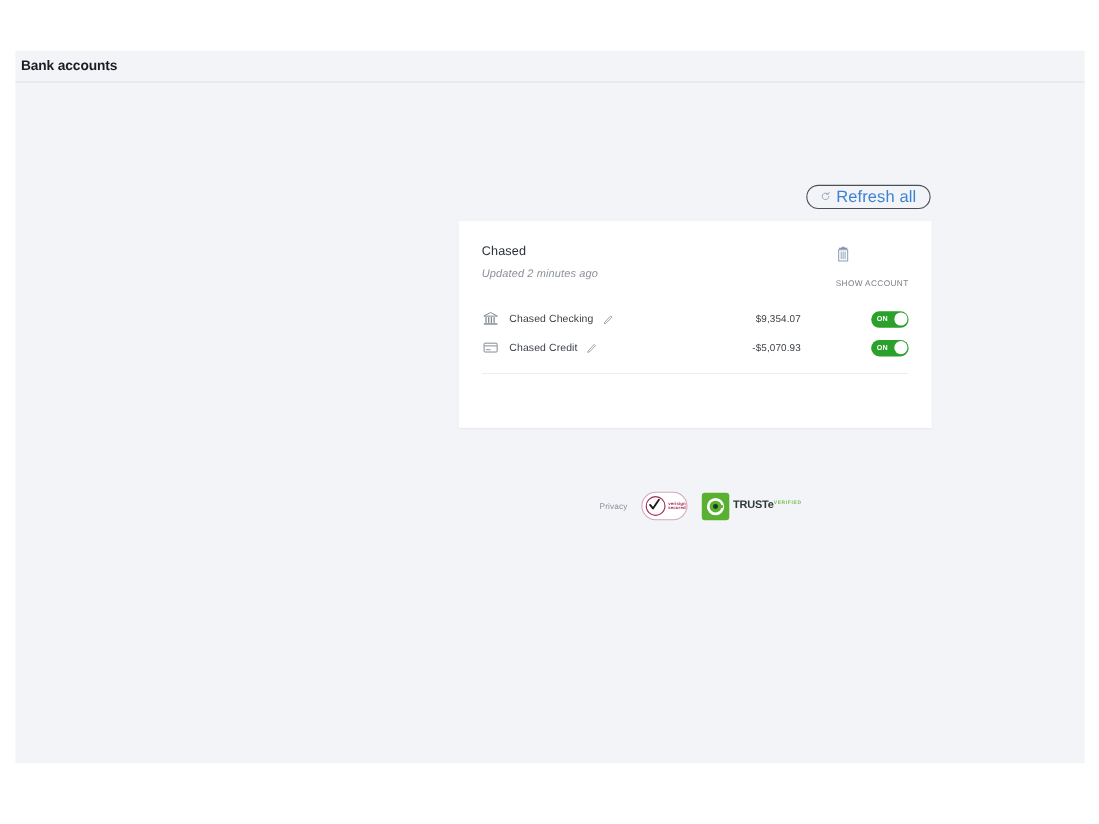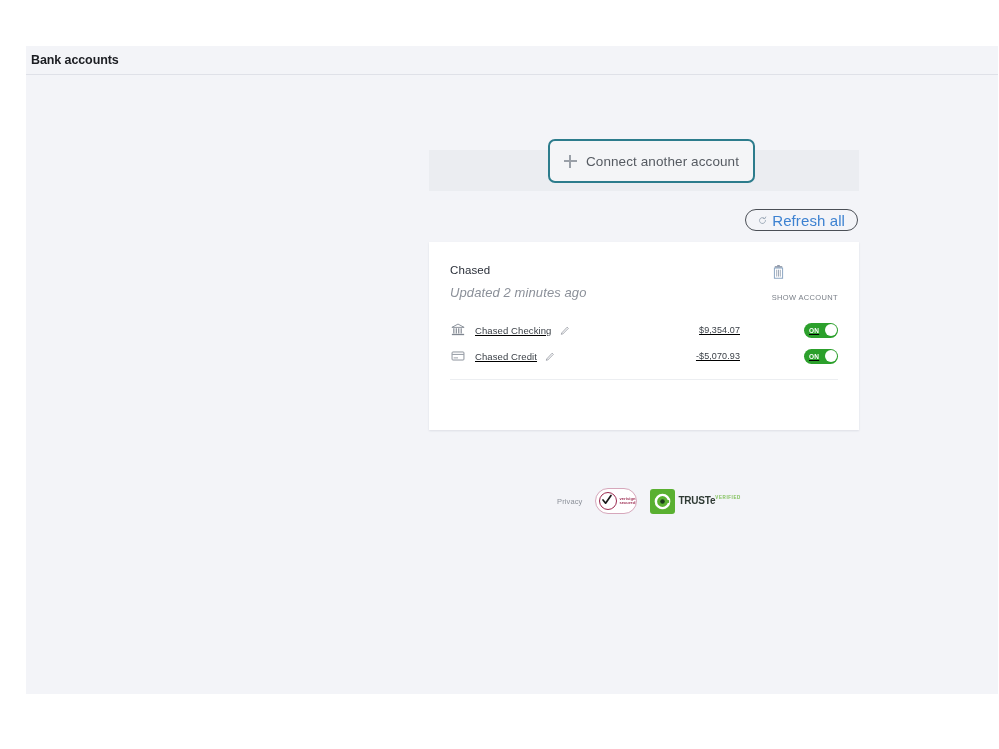--- a/index.html
+++ b/index.html
@@ -9,21 +9,21 @@
   }
   body {
     width: 999px;
     height: 749px;
     font-family: "Liberation Sans", sans-serif;
     overflow: hidden;
     position: relative;
   }
   .app-canvas {
     position: absolute;
-    left: 26px;
+    left: 14px;
     top: 46px;
     width: 972px;
     height: 648px;
     background: #f3f4f8;
   }
   
   .page-header {
     height: 29px;
     border-bottom: 1px solid #dfe1e8;
     box-sizing: border-box;
@@ -124,21 +124,21 @@
     display: flex;
     justify-content: space-between;
     align-items: flex-start;
   }
   .bank-name {
     font-size: 11.5px;
     color: #2a2f39;
     letter-spacing: 0.1px;
   }
   .bank-updated {
-    font-size: 13px;
+    font-size: 10px;
     color: #8b9099;
     font-style: italic;
     margin-top: 9px;
     letter-spacing: 0.1px;
   }
   .trash-btn {
     background: none;
     border: none;
     padding: 0;
     cursor: pointer;
@@ -146,21 +146,20 @@
     margin-top: 1px;
   }
   .show-account {
     font-size: 7.5px;
     color: #7b8089;
     letter-spacing: 0.35px;
     margin-top: 9px;
   }
   .accounts {
     margin-top: 15px;
-    text-decoration: underline;
   }
   .account-row {
     display: flex;
     align-items: center;
     height: 26px;
     margin-bottom: 0;
   }
   .acct-icon {
     width: 16px;
     flex: 0 0 16px;
@@ -306,26 +305,20 @@
 <body>
 
 <div class="app-canvas">
 
   <div class="page-header">
     <span class="page-title">Bank accounts</span>
   </div>
 
   <div class="content">
 
-    <div class="connect-band">
-      <div class="connect-btn">
-        <span class="plus-icon"></span>
-        <span class="connect-label">Connect another account</span>
-      </div>
-    </div>
 
     <div class="refresh-row">
       <div class="refresh-btn">
         <span class="refresh-icon">
           <svg width="9" height="9" viewBox="0 0 12 12">
             <path d="M10 6a4 4 0 1 1-1.2-2.85" fill="none" stroke="#9aa7b5" stroke-width="1.2" stroke-linecap="round"></path>
             <path d="M10.4 1.3 L9.2 3.6 L6.9 3.2" fill="none" stroke="#9aa7b5" stroke-width="1.2" stroke-linecap="round" stroke-linejoin="round"></path>
           </svg>
         </span>
         <span class="refresh-label">Refresh all</span>

